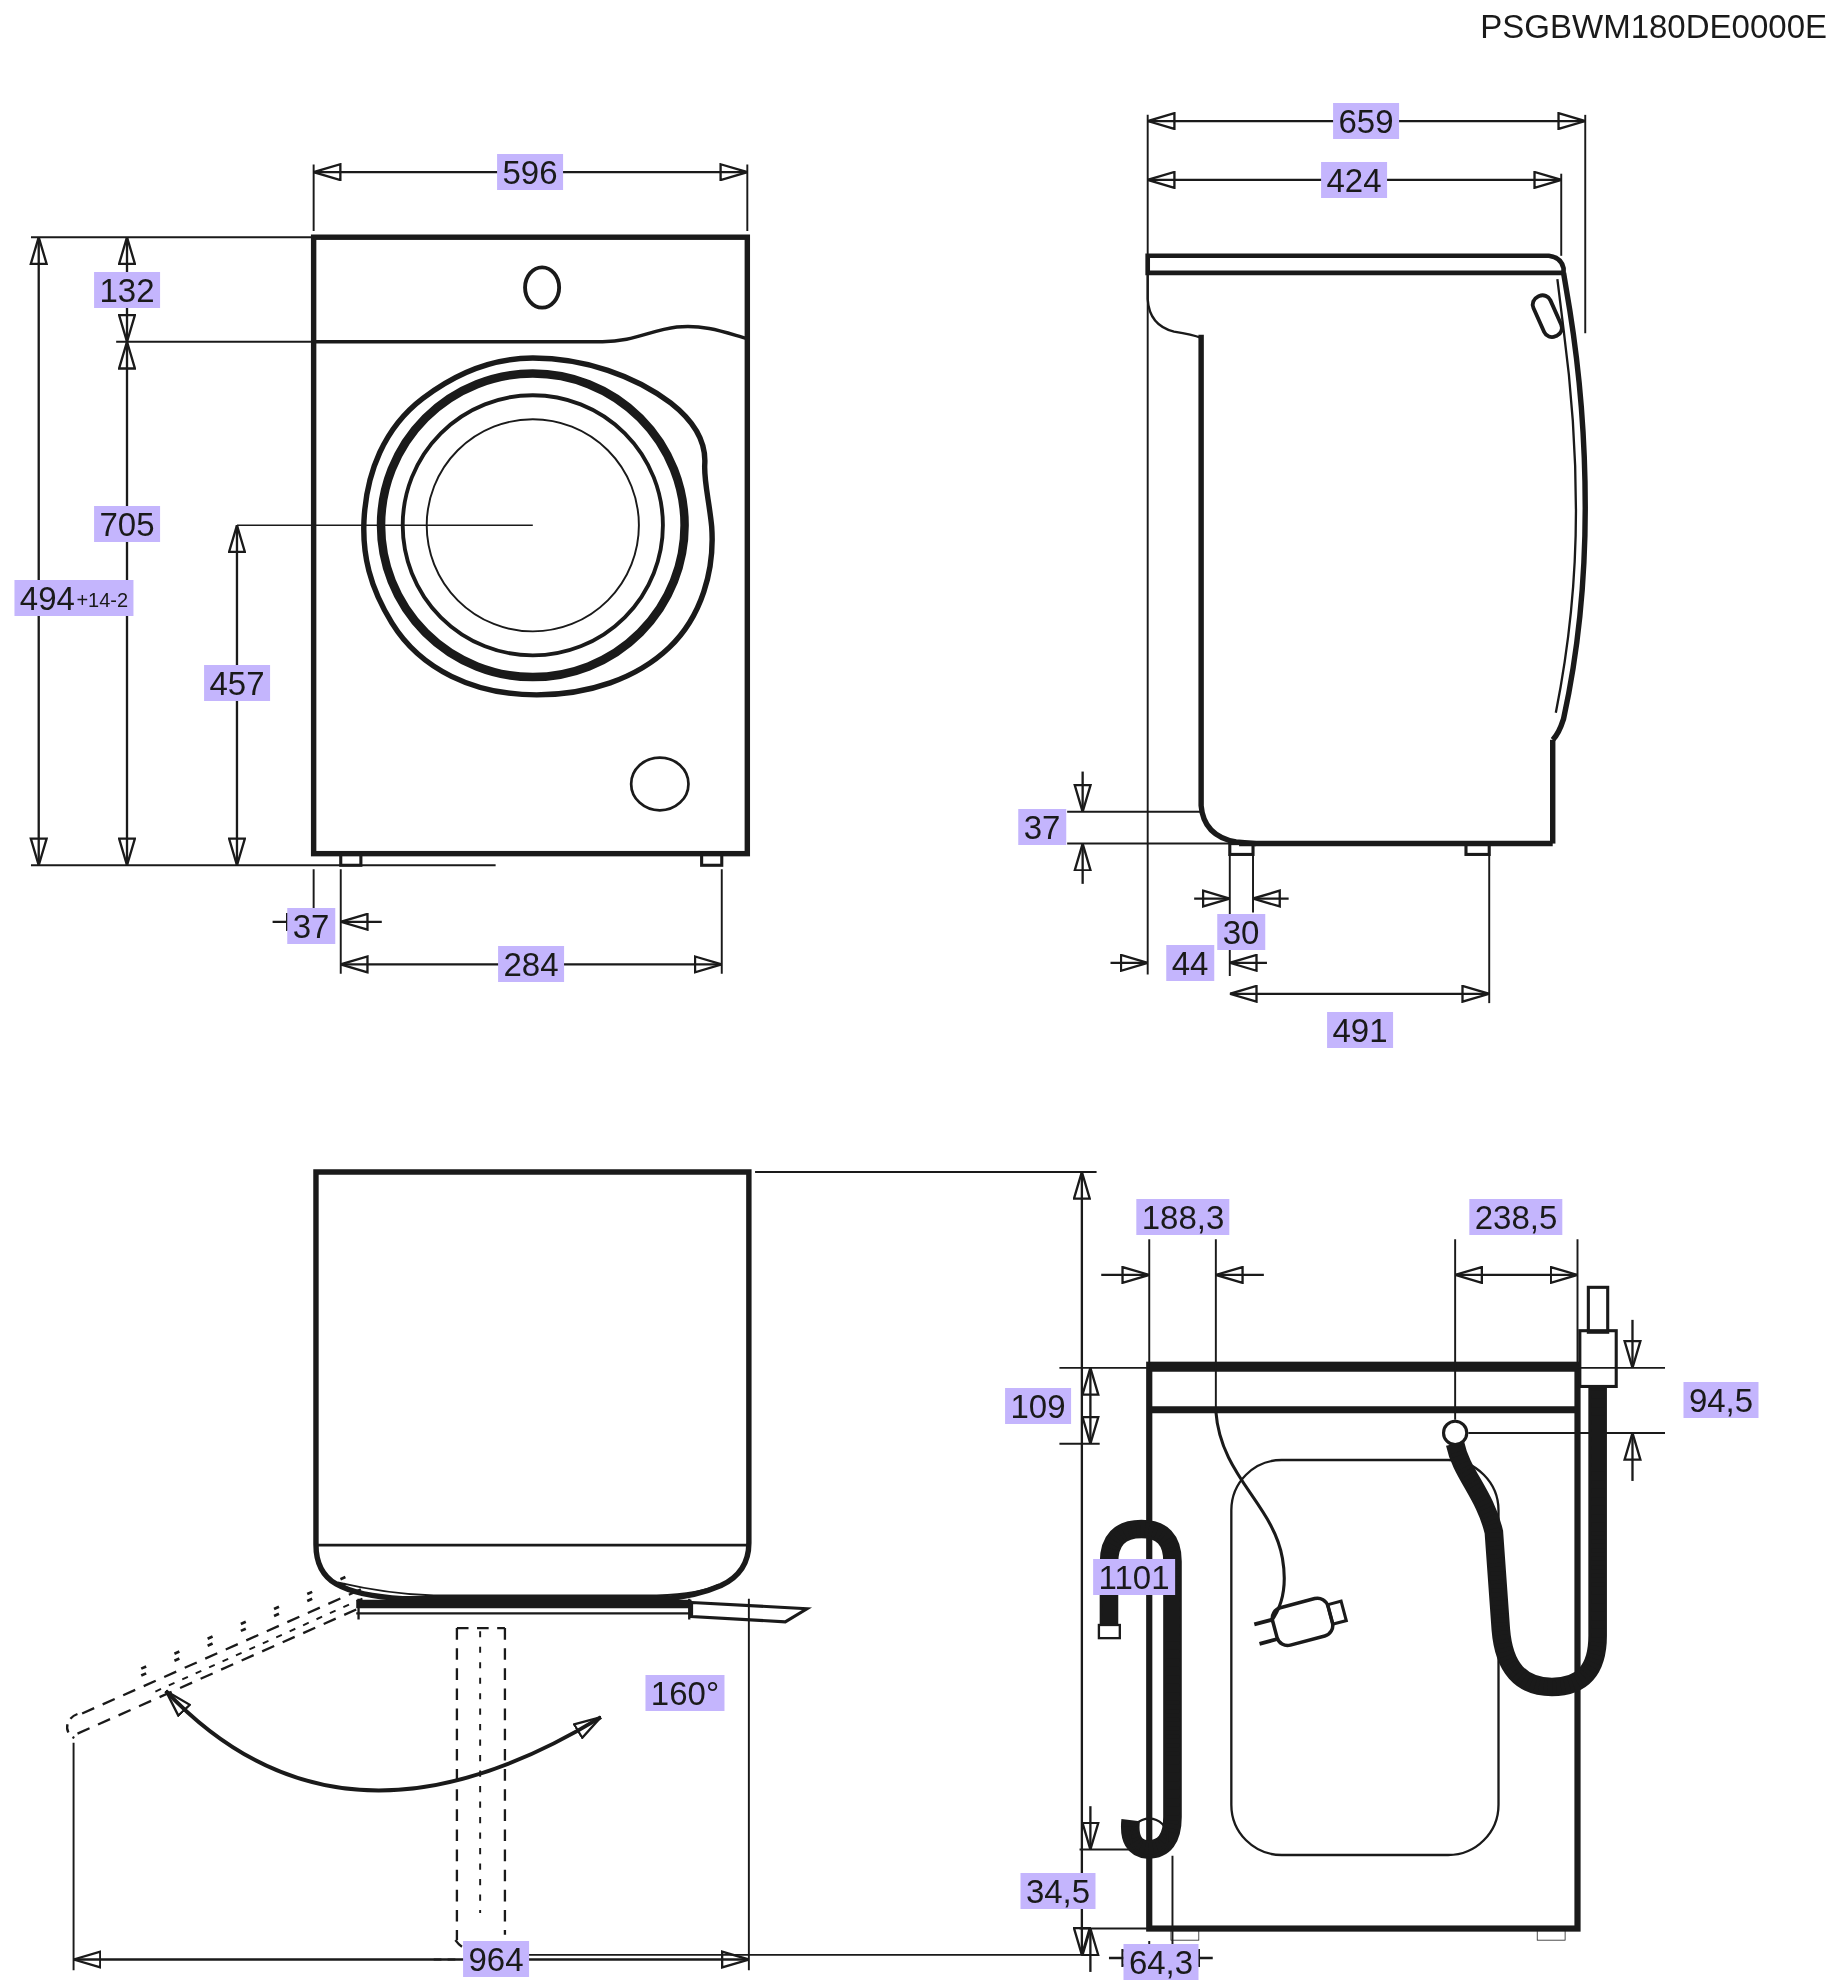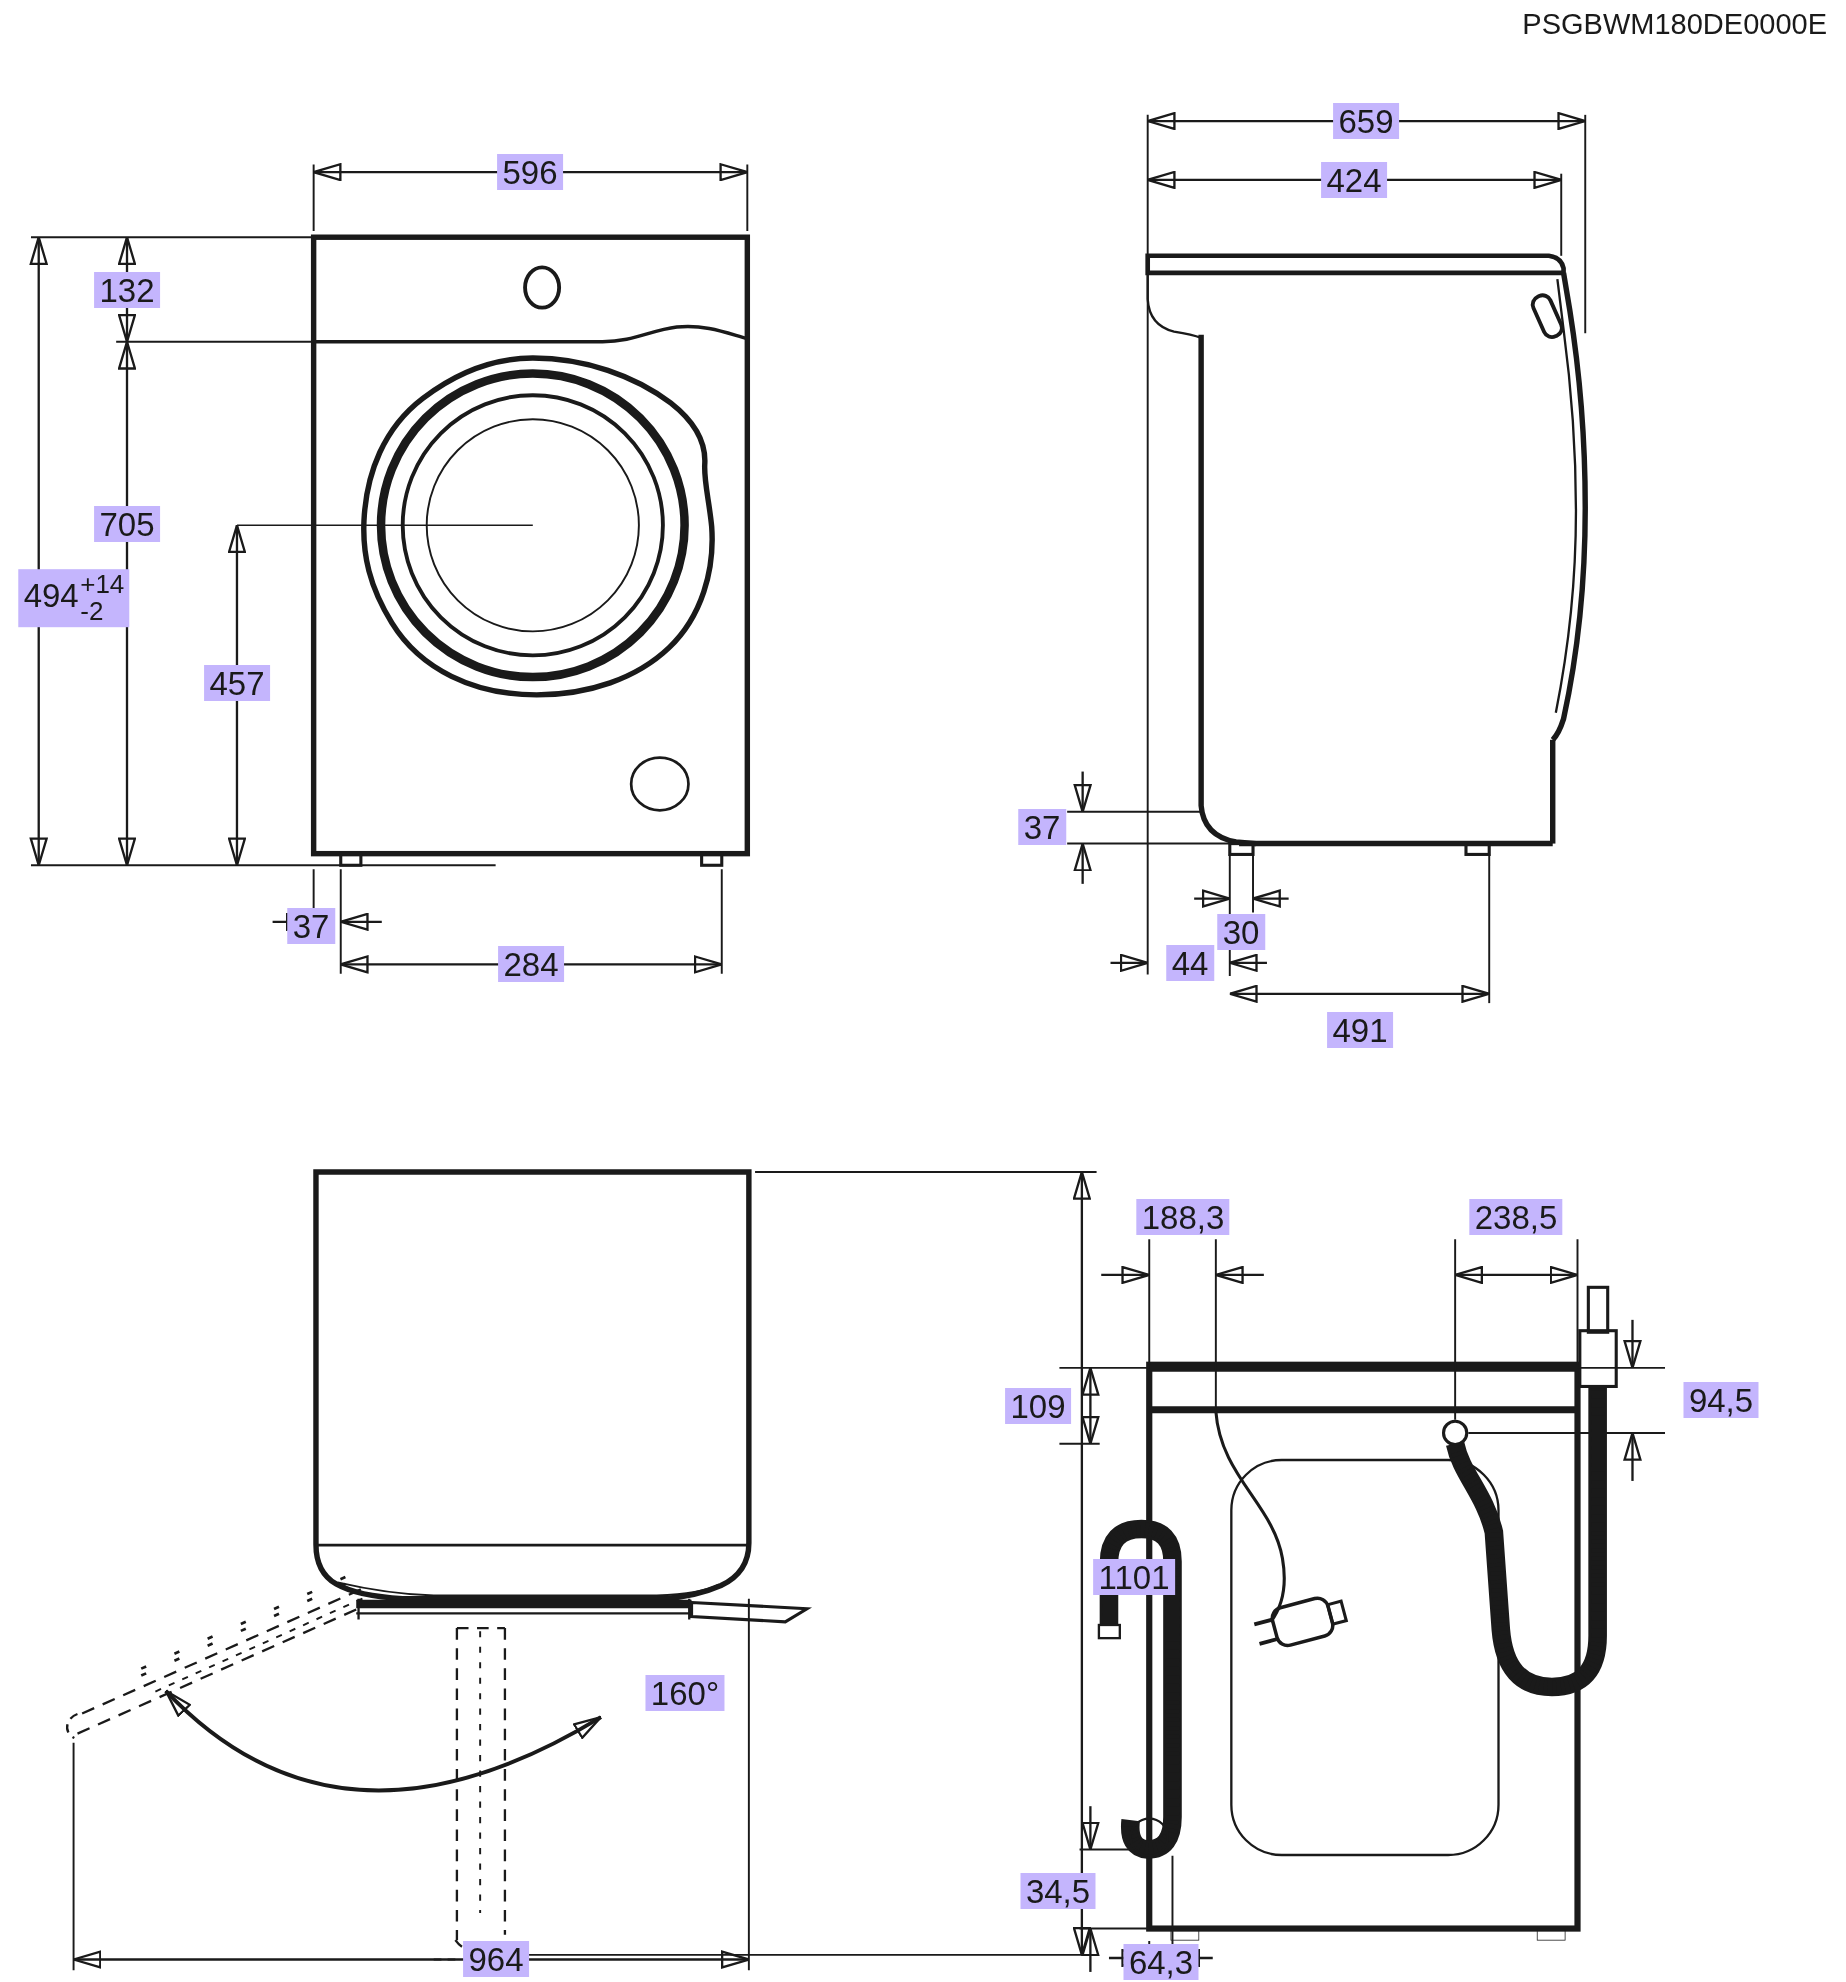--- a/index.html
+++ b/index.html
@@ -2,23 +2,23 @@
 <html style="font-size:12.4px"><head>
 <meta charset="utf-8">
 <style>
   html,body{margin:0;padding:0;background:#fff;}
   body{width:1847px;height:1983px;position:relative;overflow:hidden;
        font-family:"Liberation Sans", sans-serif;color:#1a1a1a;}
   svg{position:absolute;left:0;top:0;}
   svg *{stroke:#1a1a1a;fill:none;stroke-linecap:butt;}
   .lbl{position:absolute;transform:translate(-50%,-50%);background:#c4b5fd;
        font-size:33px;line-height:1;padding:1.5px 5.4px;white-space:nowrap;}
-  .title{position:absolute;right:20px;top:7.7px;font-size:29px;background:#fff;}
-  .tolwrap{display:inline-flex;flex-direction:column;vertical-align:middle;
-           font-size:26px;line-height:1.05;margin-left:1.5px;}
+  .title{position:absolute;right:20px;top:7.7px;font-size:33px;background:#fff;}
+  .tolwrap{display:inline-flex;flex-direction:row;vertical-align:middle;
+           font-size:20px;line-height:1.05;margin-left:1.5px;}
 </style>
 </head>
 <body>
 
 <svg width="1847" height="1983" viewBox="0 0 2385 2560">
   <defs>
     <marker id="arr" viewBox="0 0 12 8" refX="12" refY="4" markerWidth="36" markerHeight="24" markerUnits="userSpaceOnUse" orient="auto-start-reverse">
       <path d="M0.5,0.6 L12,4 L0.5,7.4 Z" fill="#1a1a1a" stroke="none"></path>
     </marker>
   </defs>

